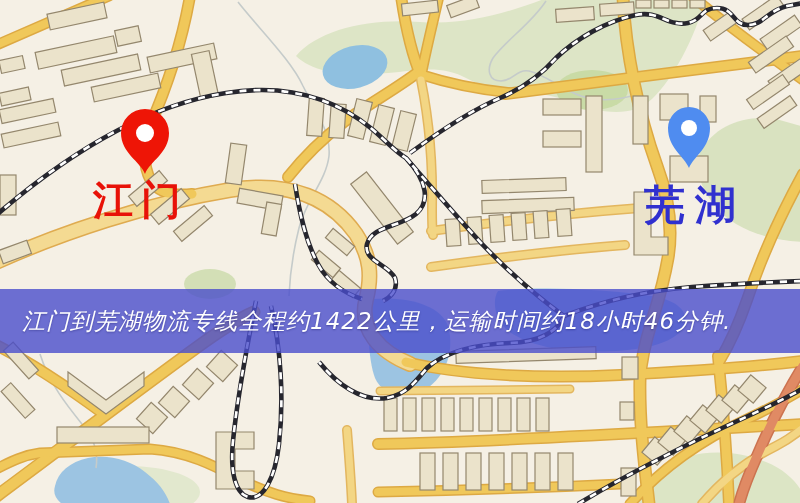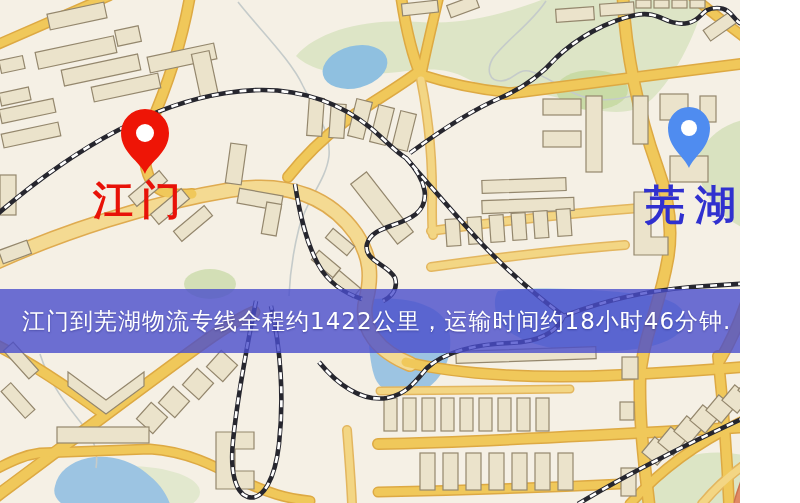--- a/index.html
+++ b/index.html
@@ -1,22 +1,22 @@
 <!DOCTYPE html>
 <html><head>
 <meta charset="utf-8">
 <style>
   html,body{margin:0;padding:0;background:#ffffff;}
-  .stage{position:relative;width:740px;height:503px;overflow:hidden;
+  .stage{position:relative;width:800px;height:503px;overflow:hidden;
          font-family:"DejaVu Sans","Liberation Sans",sans-serif;}
   svg{position:absolute;left:0;top:0;display:block;}
   .banner{position:absolute;left:0;top:289px;width:800px;height:64px;
           background:rgba(74,78,204,0.80);
           display:flex;align-items:center;box-sizing:border-box;
-          padding-left:22px;}
+          padding-left:22px;font-style:italic;}
   .banner span{color:#ffffff;font-size:23px;letter-spacing:1px;
                white-space:nowrap;
                text-shadow:0 1px 2px rgba(10,10,80,0.35);}
   .city-label{font-weight:bold;}
 </style>
 </head>
 <body>
 
 <div class="stage">
   <svg id="map" width="800" height="503" viewBox="0 0 800 503">

